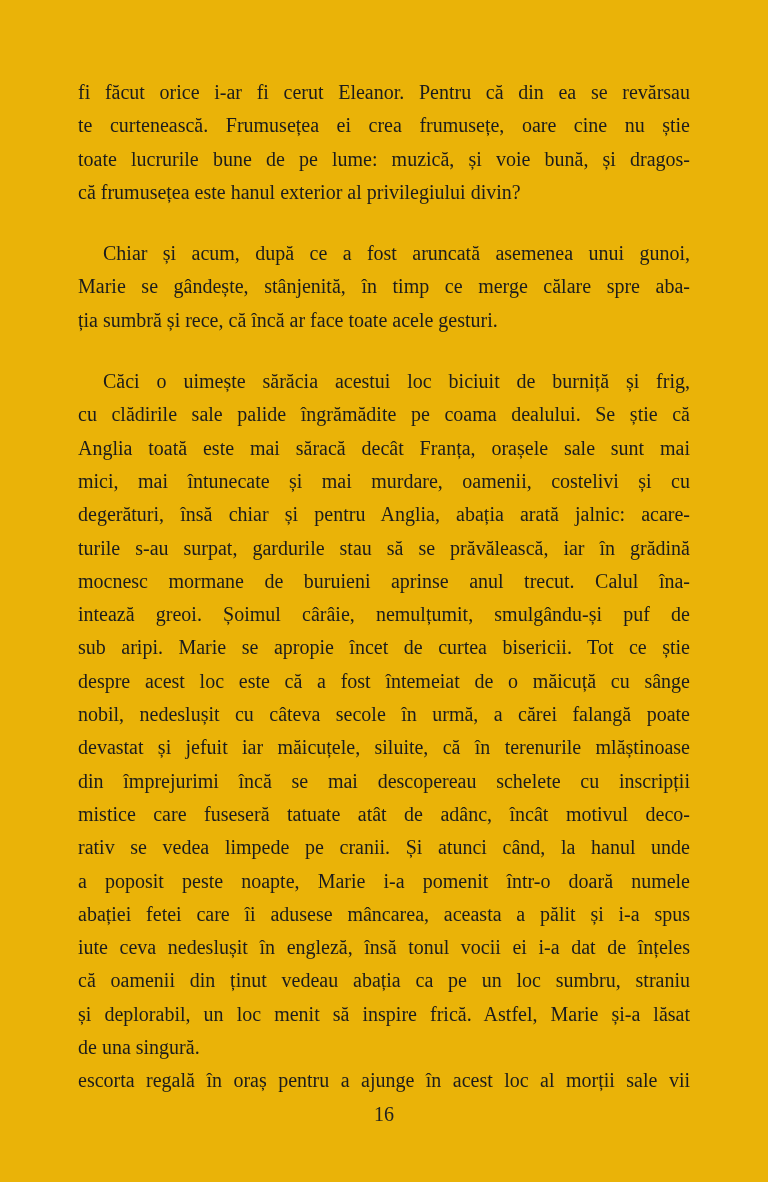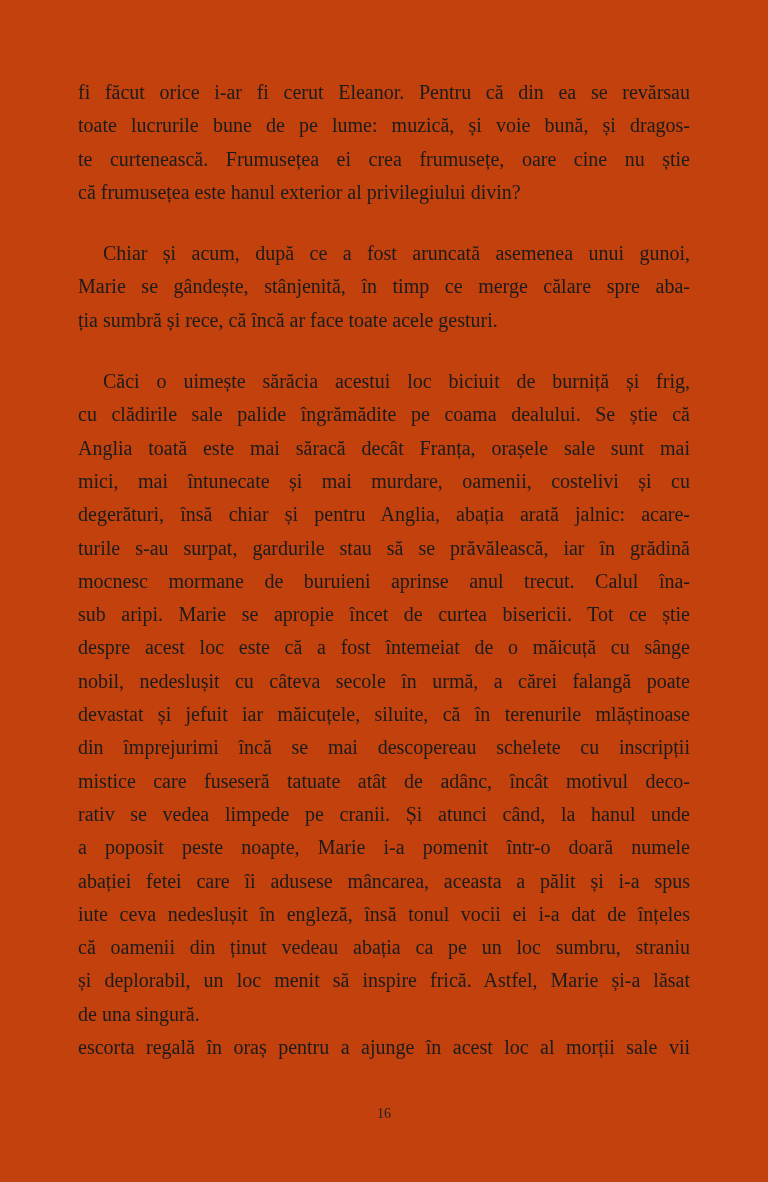--- a/index.html
+++ b/index.html
@@ -4,21 +4,21 @@
 <style>
   html, body {
     margin: 0;
     padding: 0;
     background: #ffffff;
   }
   .book-page {
     position: relative;
     width: 768px;
     height: 1182px;
-    background: #c2410c;
+    background: #eab308;
     overflow: hidden;
     font-family: "Liberation Serif", "DejaVu Serif", serif;
   }
   .text-block {
     position: absolute;
     top: 76px;
     left: 78px;
     width: 612px;
     color: #1c1c1c;
     font-size: 20px;
@@ -37,44 +37,45 @@
   .line.indent {
     text-indent: 25px;
     margin-top: 28px;
   }
   .page-number {
     position: absolute;
     top: 1103px;
     left: 0;
     width: 768px;
     text-align: center;
-    font-size: 14px;
+    font-size: 20px;
     line-height: 22px;
     color: #222222;
   }
 </style>
 </head>
 <body>
 
 <div class="book-page">
   <div class="text-block" id="text-block">
       <div class="line">fi făcut orice i-ar fi cerut Eleanor. Pentru că din ea se revărsau</div>
+      <div class="line">te curtenească. Frumusețea ei crea frumusețe, oare cine nu știe</div>
       <div class="line">toate lucrurile bune de pe lume: muzică, și voie bună, și dragos-</div>
-      <div class="line">te curtenească. Frumusețea ei crea frumusețe, oare cine nu știe</div>
       <div class="line last">că frumusețea este hanul exterior al privilegiului divin?</div>
       <div class="line indent">Chiar și acum, după ce a fost aruncată asemenea unui gunoi,</div>
       <div class="line">Marie se gândește, stânjenită, în timp ce merge călare spre aba-</div>
       <div class="line last">ția sumbră și rece, că încă ar face toate acele gesturi.</div>
       <div class="line indent">Căci o uimește sărăcia acestui loc biciuit de burniță și frig,</div>
       <div class="line">cu clădirile sale palide îngrămădite pe coama dealului. Se știe că</div>
       <div class="line">Anglia toată este mai săracă decât Franța, orașele sale sunt mai</div>
       <div class="line">mici, mai întunecate și mai murdare, oamenii, costelivi și cu</div>
       <div class="line">degerături, însă chiar și pentru Anglia, abația arată jalnic: acare-</div>
       <div class="line">turile s-au surpat, gardurile stau să se prăvălească, iar în grădină</div>
       <div class="line">mocnesc mormane de buruieni aprinse anul trecut. Calul îna-</div>
+      <div class="line">intează greoi. Șoimul cârâie, nemulțumit, smulgându-și puf de</div>
       <div class="line">sub aripi. Marie se apropie încet de curtea bisericii. Tot ce știe</div>
       <div class="line">despre acest loc este că a fost întemeiat de o măicuță cu sânge</div>
       <div class="line">nobil, nedeslușit cu câteva secole în urmă, a cărei falangă poate</div>
       <div class="line">devastat și jefuit iar măicuțele, siluite, că în terenurile mlăștinoase</div>
       <div class="line">din împrejurimi încă se mai descopereau schelete cu inscripții</div>
       <div class="line">mistice care fuseseră tatuate atât de adânc, încât motivul deco-</div>
       <div class="line">rativ se vedea limpede pe cranii. Și atunci când, la hanul unde</div>
       <div class="line">a poposit peste noapte, Marie i-a pomenit într-o doară numele</div>
       <div class="line">abației fetei care îi adusese mâncarea, aceasta a pălit și i-a spus</div>
       <div class="line">iute ceva nedeslușit în engleză, însă tonul vocii ei i-a dat de înțeles</div>

